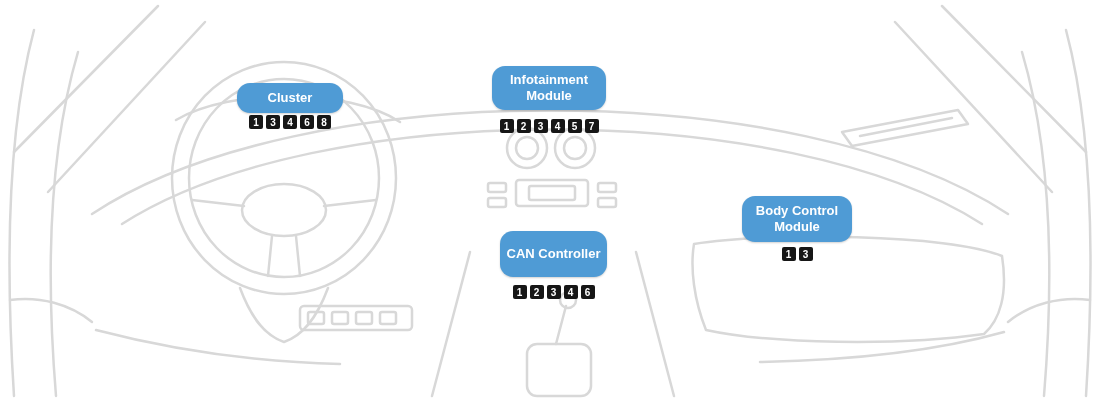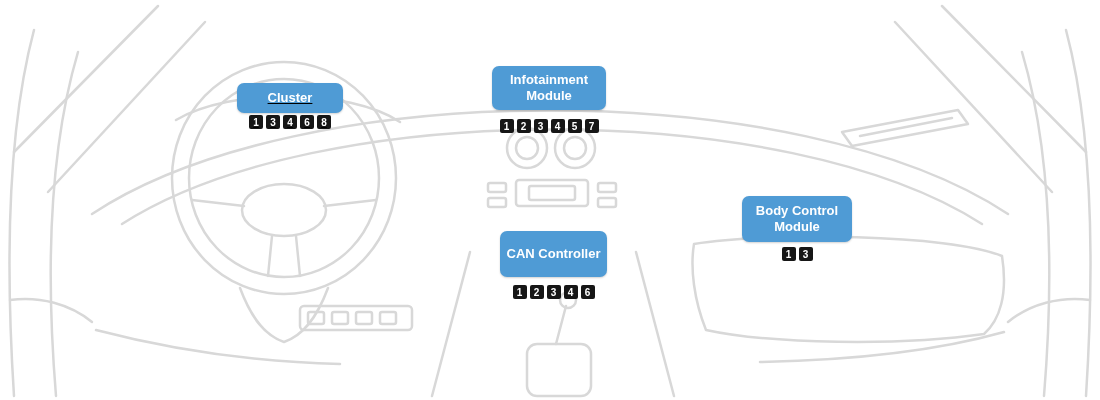--- a/index.html
+++ b/index.html
@@ -36,21 +36,21 @@
   }
 
   .module-box {
     width: 100%;
     background: var(--module-blue, #4f9bd5);
     color: #ffffff;
     font-weight: bold;
     font-size: 13px;
     line-height: 1.25;
     text-align: center;
-    border-radius: 7px;
+    border-radius: 13px;
     display: flex;
     align-items: center;
     justify-content: center;
     padding: 4px 6px;
     box-shadow: 0 1px 2px rgba(0,0,0,0.18);
   }
 
   .pin-row {
     display: flex;
     gap: 3px;
@@ -135,21 +135,21 @@
       <rect x="308" y="312" width="16" height="12" rx="2"></rect>
       <rect x="332" y="312" width="16" height="12" rx="2"></rect>
       <rect x="356" y="312" width="16" height="12" rx="2"></rect>
       <rect x="380" y="312" width="16" height="12" rx="2"></rect>
 
       <path d="M96 330 C180 352 260 362 340 364"></path>
       <path d="M760 362 C860 360 940 350 1004 332"></path>
     </g>
   </svg>
 
-  <div class="module" style="left:237px; top:83px; width:106px;text-decoration:underline;">
+  <div class="module" style="left:237px; top:83px; width:106px;">
     <div class="module-box" style="min-height:30px;">
       <span class="module-label">Cluster</span>
     </div>
     <div class="pin-row" style="margin-top:2px;">
       <span class="pin">1</span>
       <span class="pin">3</span>
       <span class="pin">4</span>
       <span class="pin">6</span>
       <span class="pin">8</span>
     </div>

